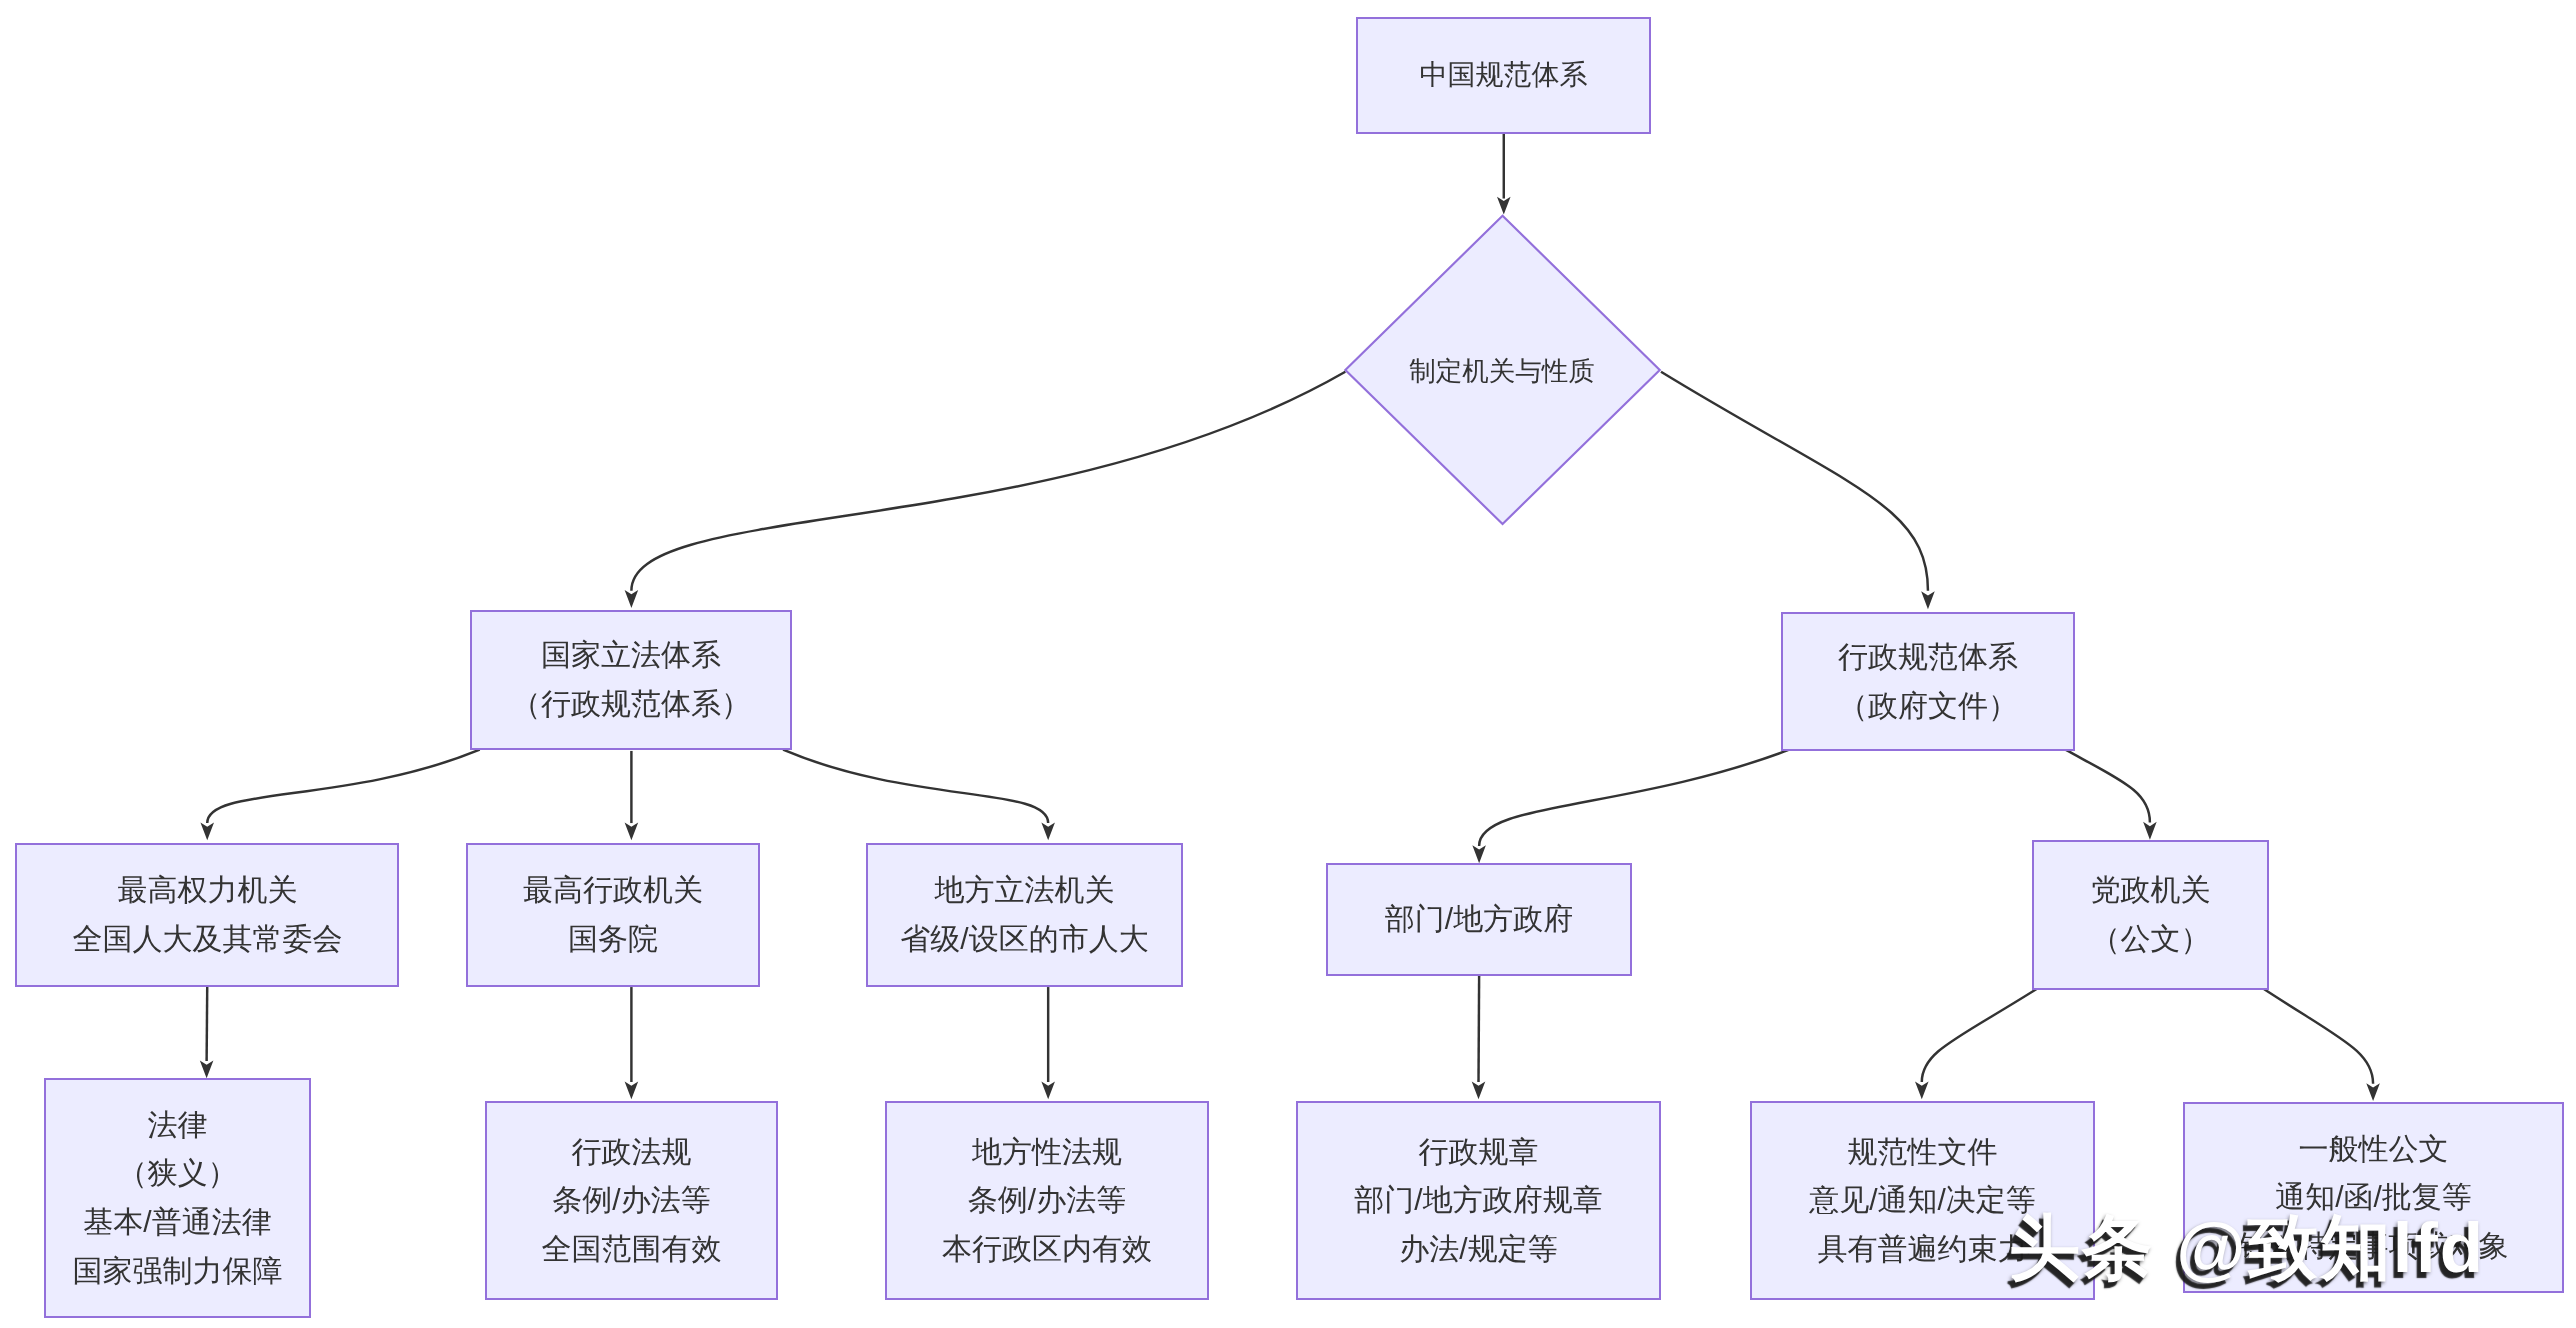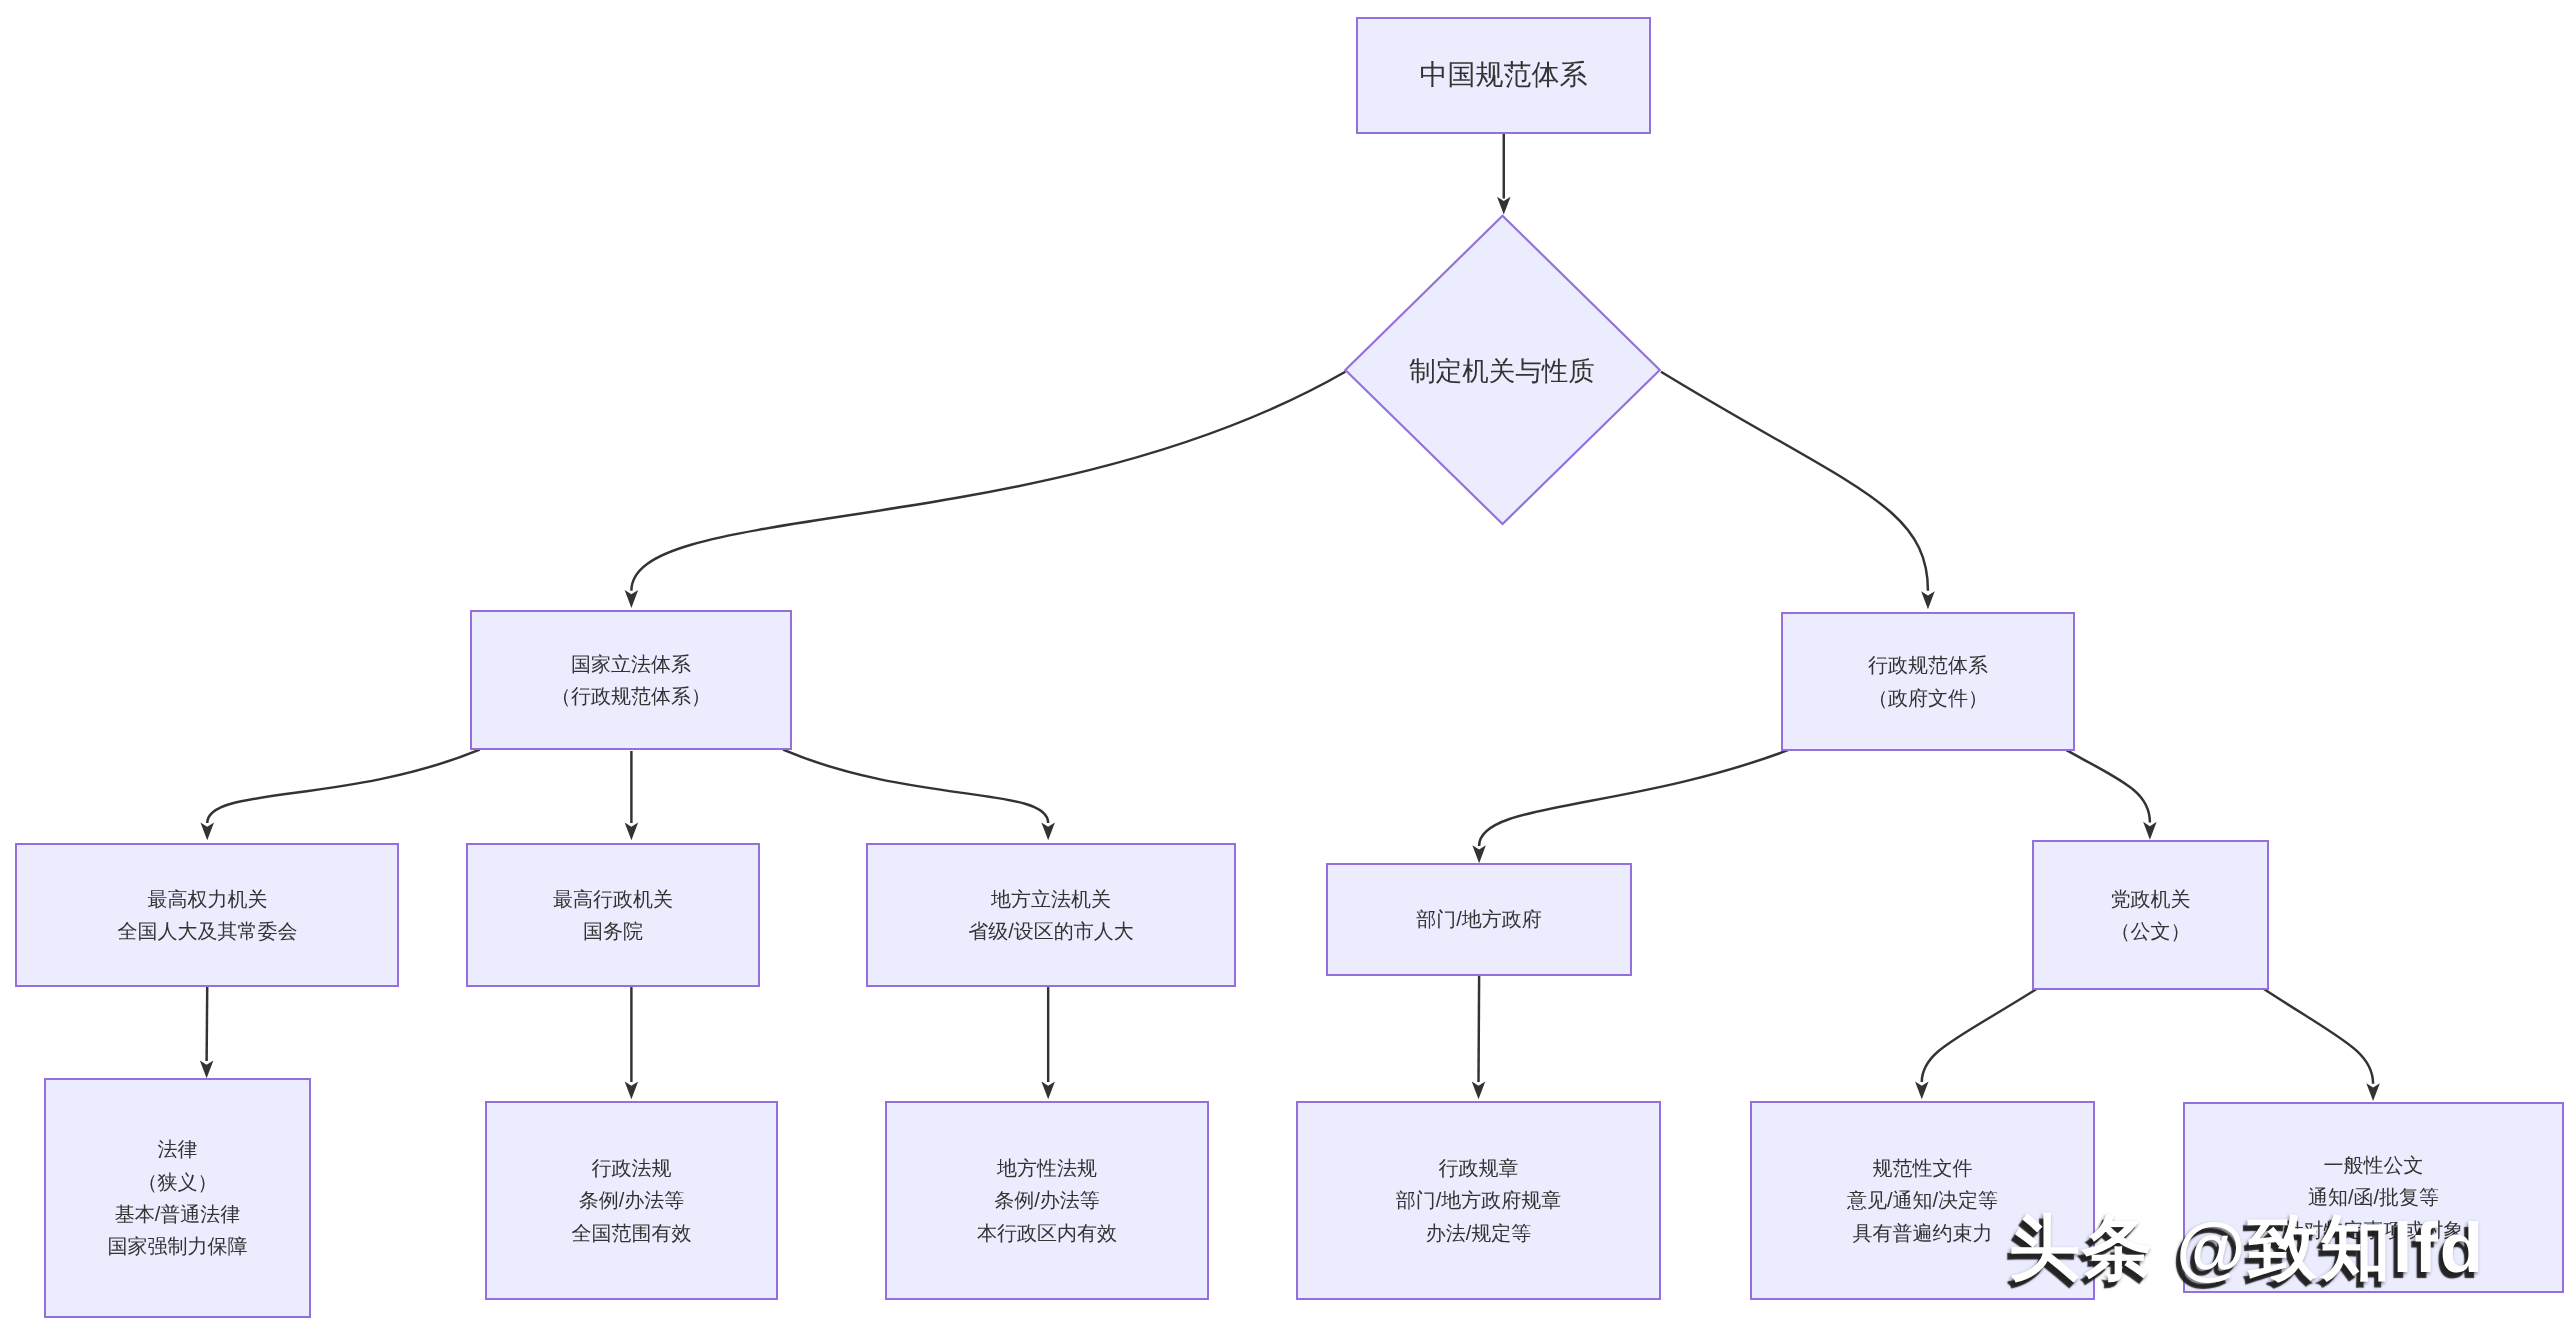--- a/index.html
+++ b/index.html
@@ -19,21 +19,21 @@
     position:absolute;
     box-sizing:border-box;
     background:#ECECFF;
     border:2.2px solid #9370DB;
     display:flex;
     flex-direction:column;
     justify-content:center;
     align-items:center;
     text-align:center;
     color:#333333;
-    font-size:20px;
+    font-size:30px;
     line-height:1.62;
   }
   .node span{display:block;white-space:nowrap;}
   #root-node{font-size:28px;}
   .diamond-label{
     position:absolute;
     display:flex;
     justify-content:center;
     align-items:center;
     text-align:center;
@@ -126,21 +126,21 @@
   <div class="node" style="left:15.4px;top:843px;width:384px;height:144px;">
     <span>最高权力机关</span>
     <span>全国人大及其常委会</span>
   </div>
 
   <div class="node" style="left:466px;top:843px;width:294px;height:144px;">
     <span>最高行政机关</span>
     <span>国务院</span>
   </div>
 
-  <div class="node" style="left:866px;top:843px;width:370px;height:144px;">
+  <div class="node" style="left:866px;top:843px;width:317px;height:144px;">
     <span>地方立法机关</span>
     <span>省级/设区的市人大</span>
   </div>
 
   <div class="node" style="left:1326px;top:863px;width:306px;height:113px;">
     <span>部门/地方政府</span>
   </div>
 
   <div class="node" style="left:2032px;top:840px;width:237px;height:150px;">
     <span>党政机关</span>

